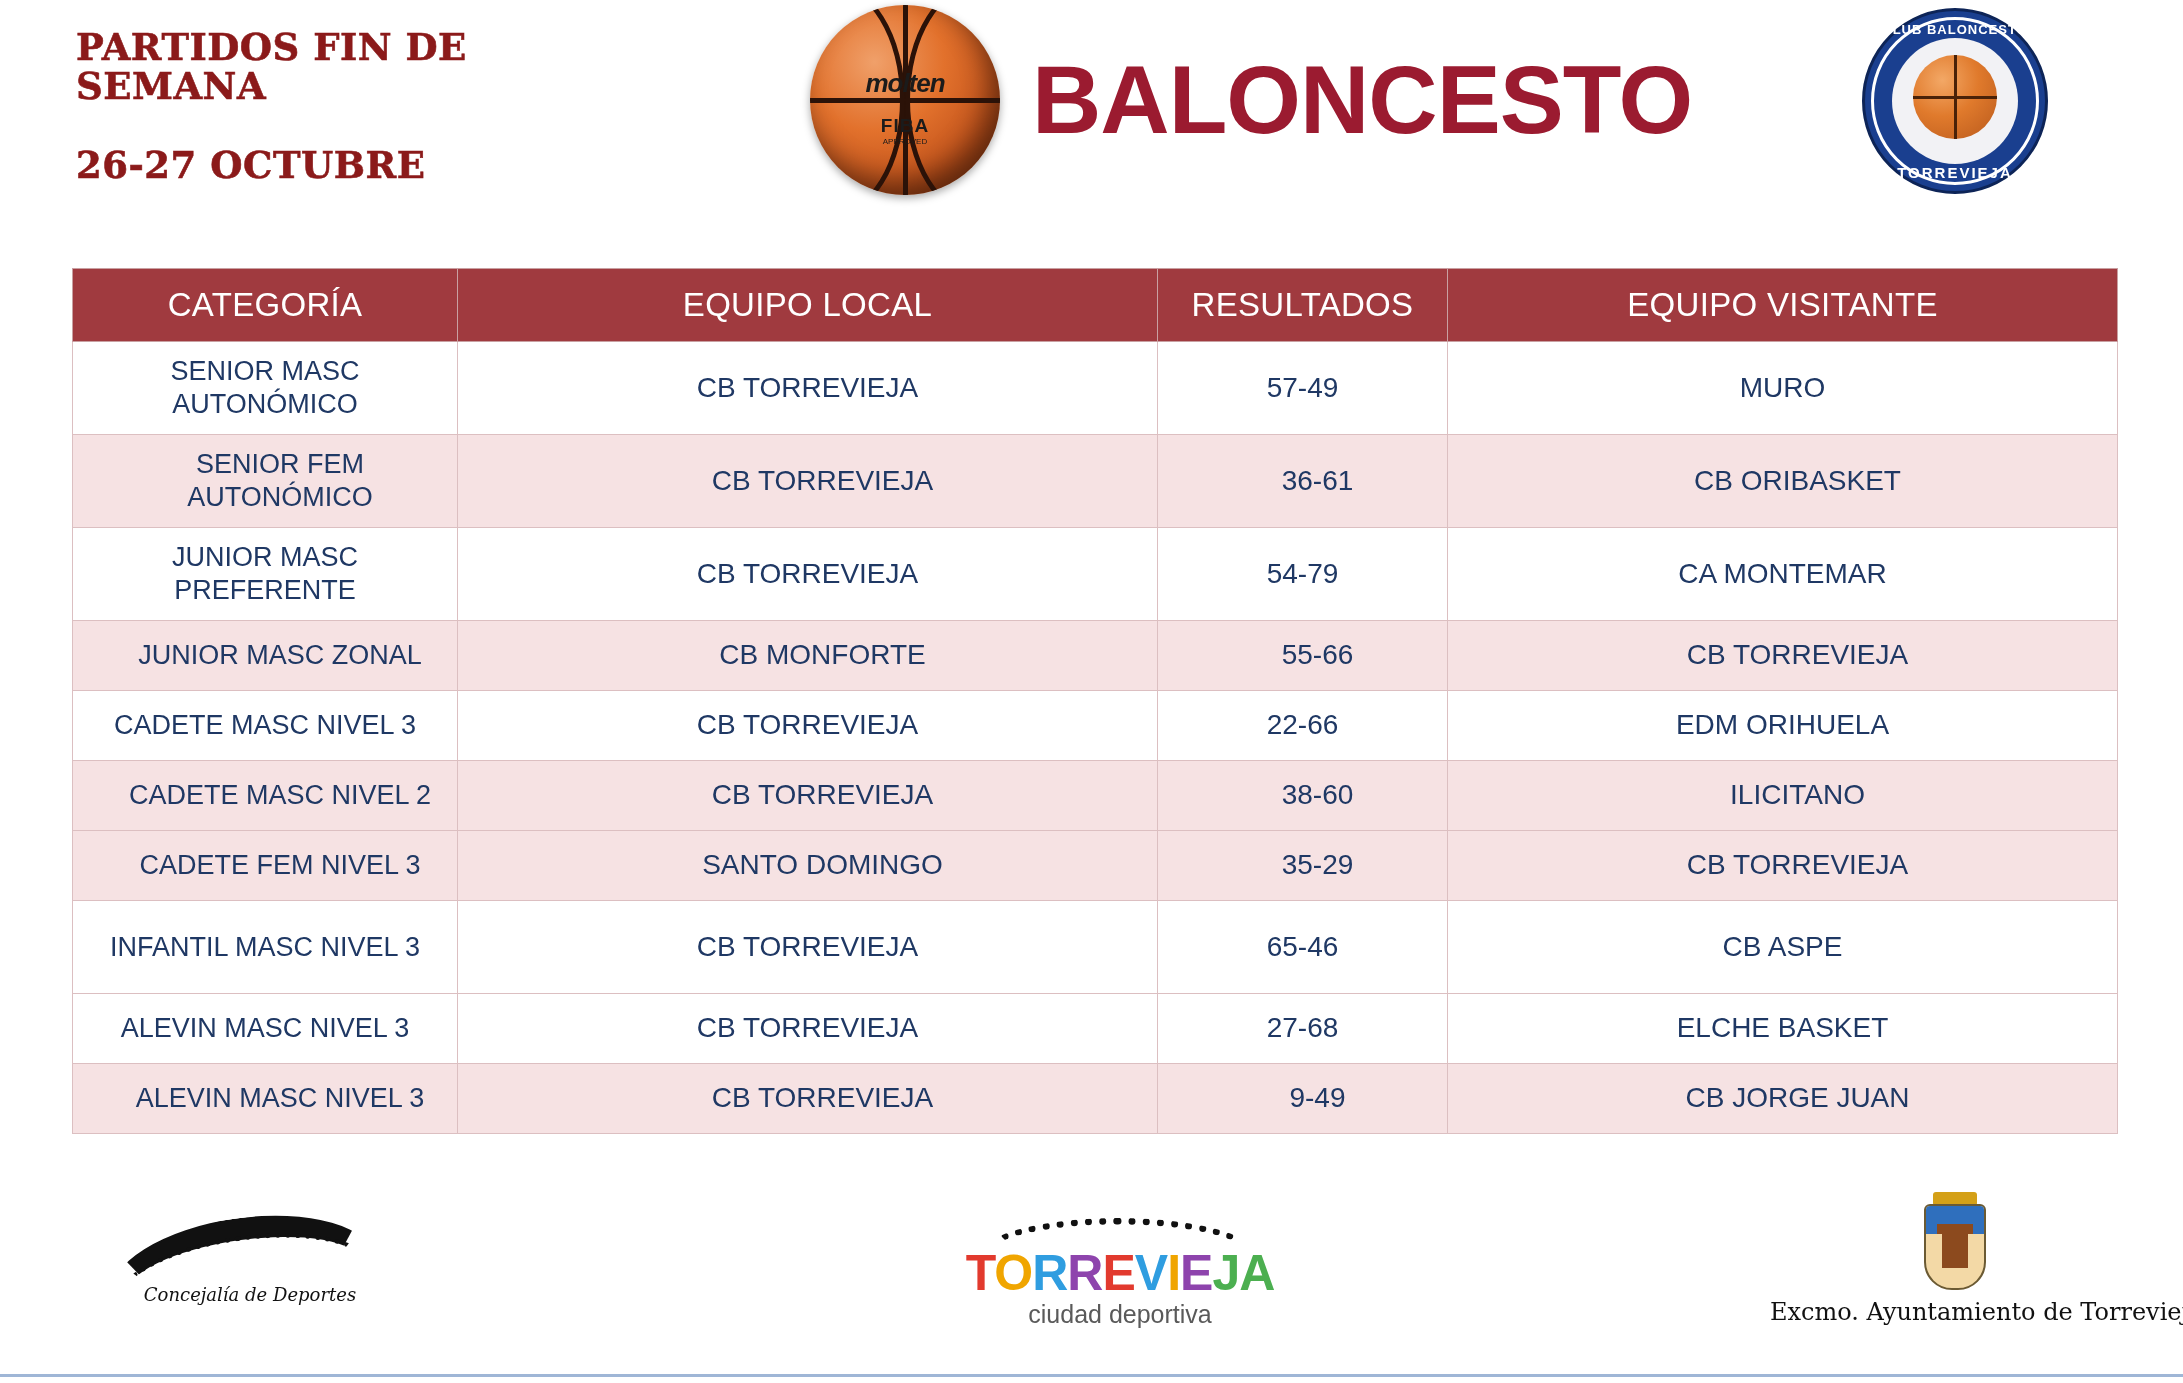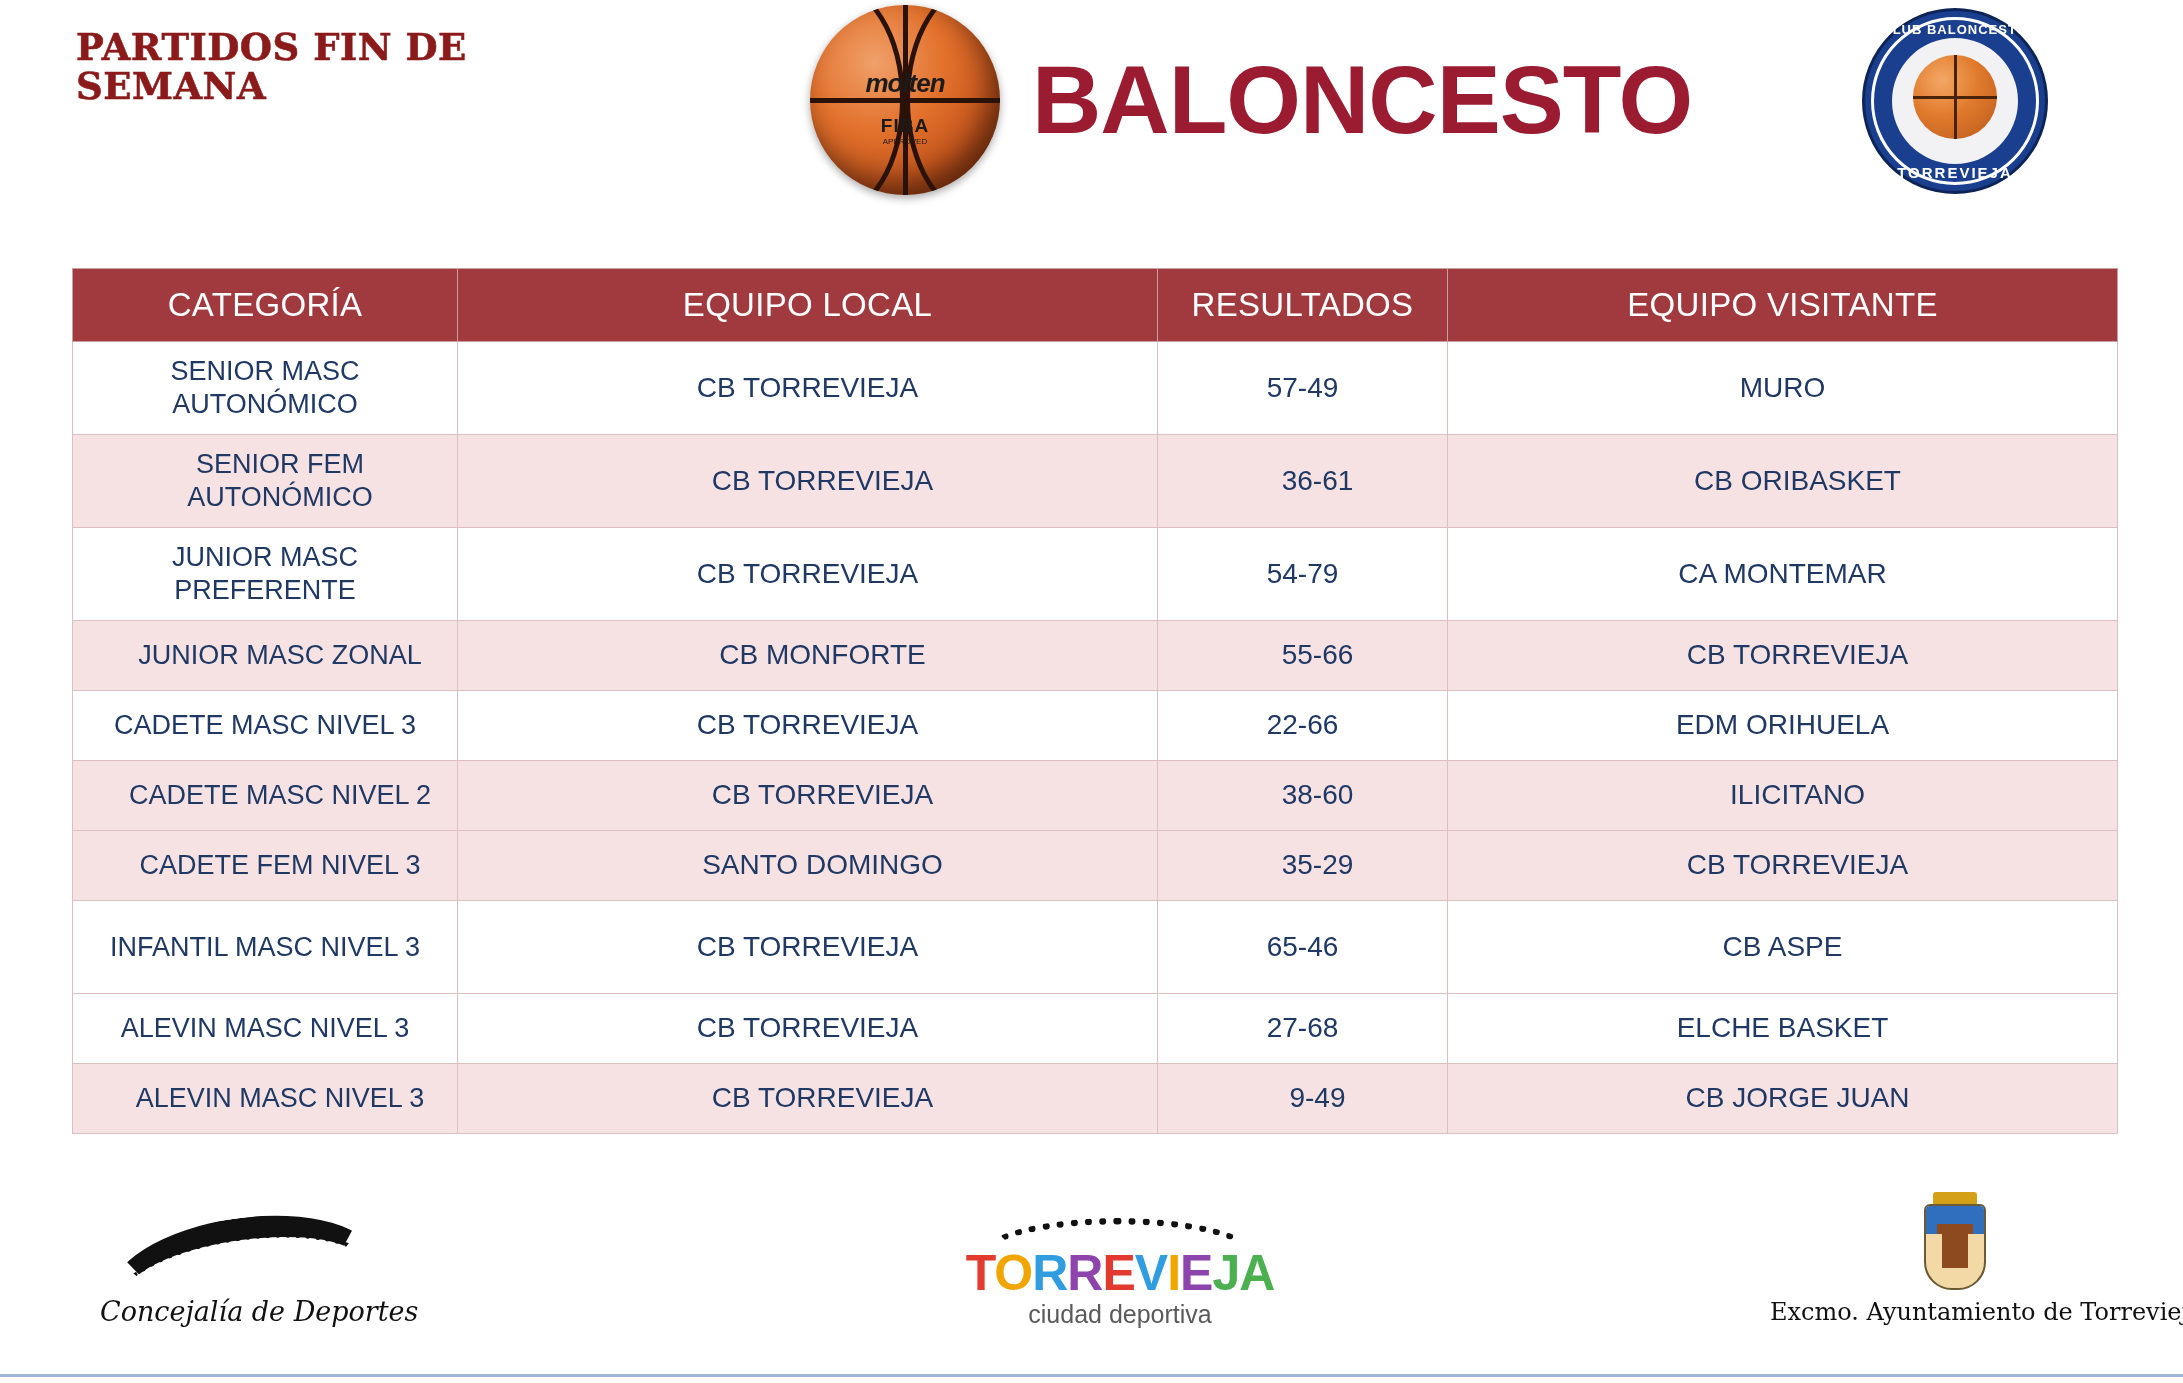--- a/index.html
+++ b/index.html
@@ -275,23 +275,23 @@
     border-radius: 50%;
     border-top: 5px dotted #111;
     border-left: 5px dotted transparent;
     border-right: 5px dotted transparent;
     box-sizing: border-box;
     transform: rotate(-8deg);
   }
   .logo-deportes .cap {
     font-family: "DejaVu Serif", serif;
     font-style: italic;
-    font-size: 27px;
+    font-size: 18px;
     color: #111;
-    margin-top: 12px;
+    margin-top: 0;
     white-space: nowrap;
   }
 
   .logo-torre {
     position: absolute;
     left: 955px;
     top: 18px;
     width: 330px;
     text-align: center;
   }
@@ -404,20 +404,21 @@
     background: #9fb6d6;
   }
 </style>
 </head>
 <body>
 
 <div class="header">
 
   <div class="header-left">
     <div class="line line1">PARTIDOS FIN DE SEMANA</div>
+    <div class="line line2">26-27 OCTUBRE</div>
   </div>
 
   <div class="header-center">
     <div class="ball">
       <div class="seam-v"></div>
       <div class="seam-h"></div>
       <div class="seam-c1"></div>
       <div class="seam-c2"></div>
       <div class="brand">molten</div>
       <div class="fiba">

